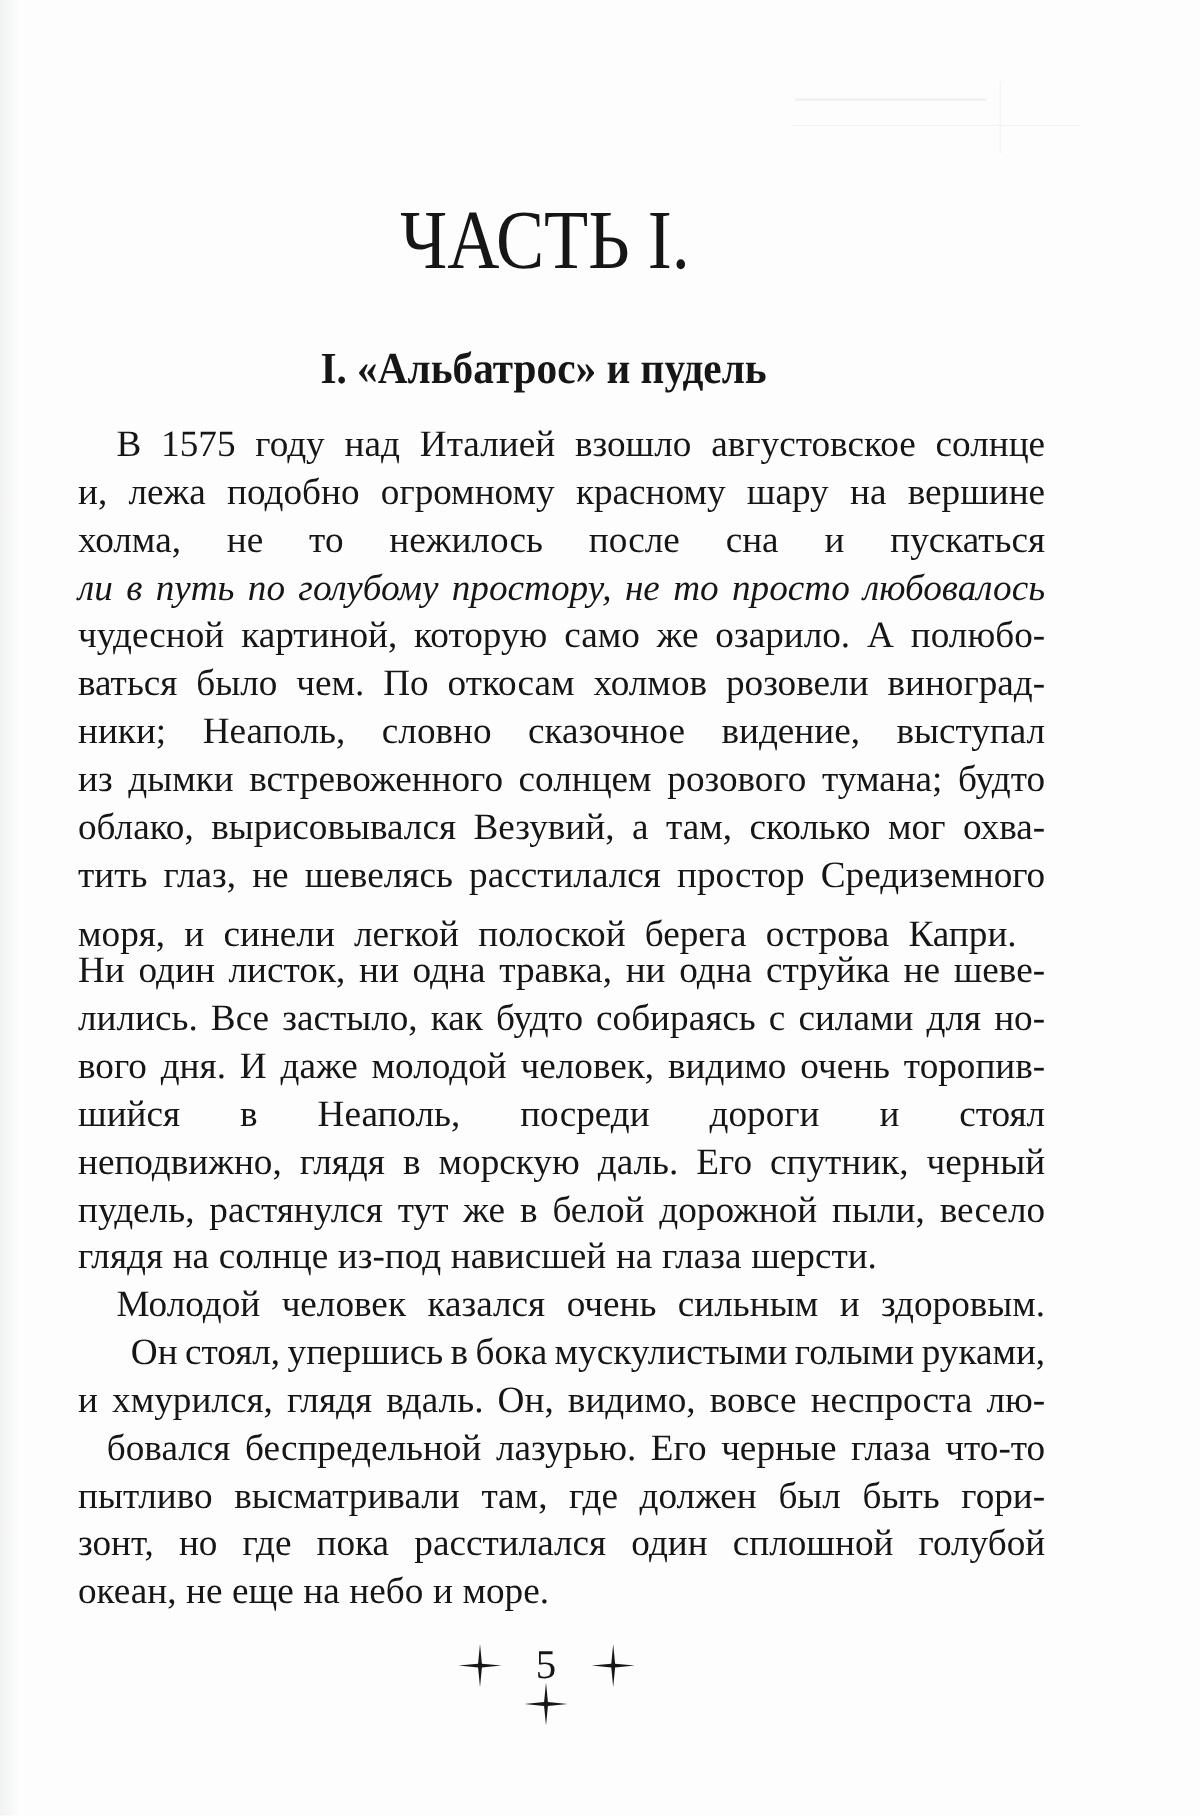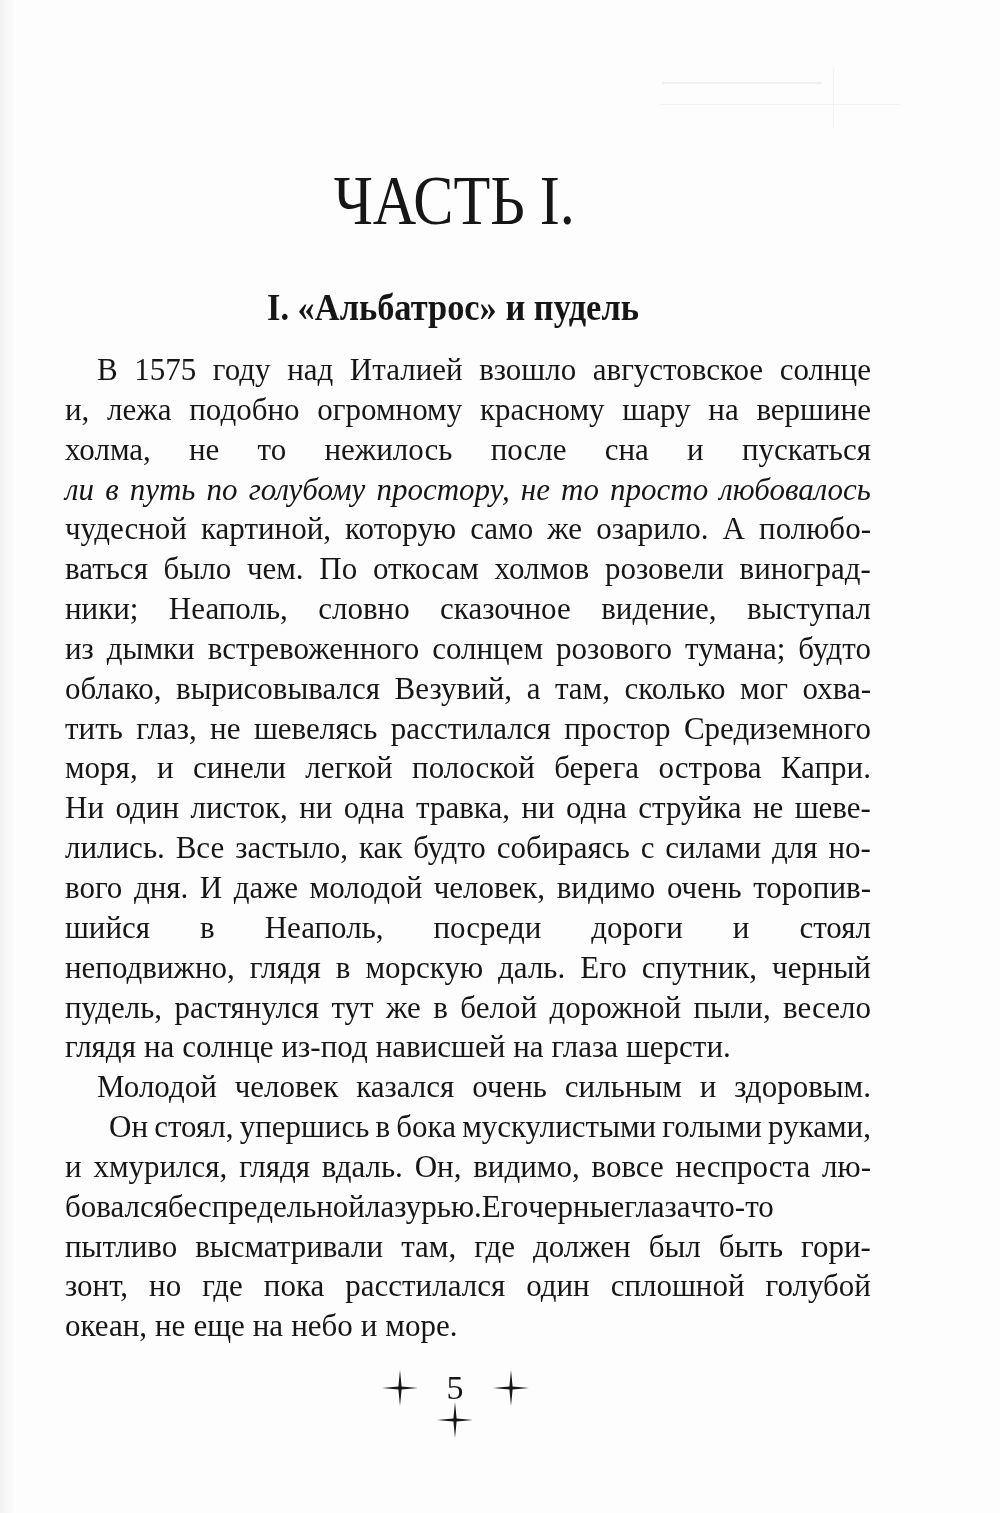--- a/index.html
+++ b/index.html
@@ -258,21 +258,21 @@
           <span class="w">тить</span>
           <span class="w">глаз,</span>
           <span class="w">не</span>
           <span class="w">шевелясь</span>
           <span class="w">расстилался</span>
           <span class="w">простор</span>
           <span class="w">Средиземного</span>
         </span>
       </div>
     <div class="line">
-        <span class="line-inner" style="display: flex; justify-content: space-between; gap: 0px;">
+        <span class="line-inner" style="display: flex; justify-content: flex-start; gap: 16px; margin-top: 10px;">
           <span class="w">моря,</span>
           <span class="w">и</span>
           <span class="w">синели</span>
           <span class="w">легкой</span>
           <span class="w">полоской</span>
           <span class="w">берега</span>
           <span class="w">острова</span>
           <span class="w">Капри.</span>
         </span>
       </div>
@@ -398,21 +398,21 @@
           <span class="w">глядя</span>
           <span class="w">вдаль.</span>
           <span class="w">Он,</span>
           <span class="w">видимо,</span>
           <span class="w">вовсе</span>
           <span class="w">неспроста</span>
           <span class="w">лю-</span>
         </span>
       </div>
     <div class="line">
-        <span class="line-inner" style="display: flex; gap: 0px;">
+        <span class="line-inner" style="display: flex; justify-content: space-between; gap: 0px; margin-left: 24px;">
           <span class="w">бовался</span>
           <span class="w">беспредельной</span>
           <span class="w">лазурью.</span>
           <span class="w">Его</span>
           <span class="w">черные</span>
           <span class="w">глаза</span>
           <span class="w">что-то</span>
         </span>
       </div>
     <div class="line">

